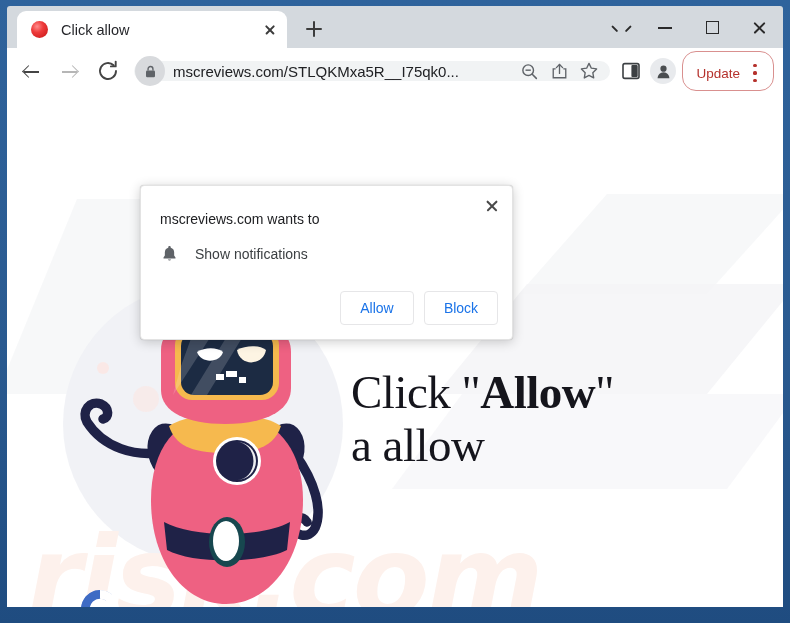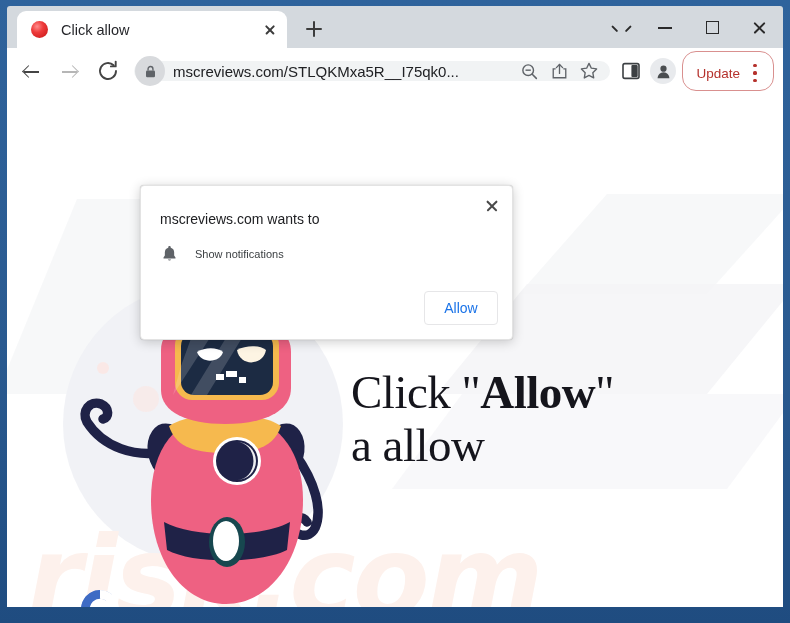--- a/index.html
+++ b/index.html
@@ -251,21 +251,21 @@
   #perm-close::before { transform: rotate(45deg); }
   #perm-close::after  { transform: rotate(-45deg); }
   #perm-title {
     position:absolute; left: 19px; top: 25px;
     font-size: 14px; color: #202124;
   }
   #perm-row {
     position:absolute; left: 19px; top: 58px;
     display:flex; align-items:center;
   }
-  #perm-row-label { font-size: 11px; color: #3c4043; margin-left: 16px; }
+  #perm-row-label { font-size: 14px; color: #3c4043; margin-left: 16px; }
   #perm-actions {
     position:absolute; right: 14px; bottom: 14px;
     display: flex; gap: 10px;
   }
   .perm-btn {
     height: 34px;
     min-width: 74px;
     border: 1px solid #e6e6e8;
     border-radius: 4px;
     background: #fff;
@@ -474,17 +474,18 @@
       <div id="perm-row">
         <svg width="19" height="19" viewBox="0 0 20 20">
           <path d="M10 2.1c-.8 0-1.3.6-1.3 1.3v.5A5 5 0 0 0 5.1 8.6v3.6l-1.4 2.1v.9h12.6v-.9l-1.4-2.1V8.6a5 5 0 0 0-3.6-4.7v-.5c0-.7-.6-1.3-1.3-1.3z" fill="#5f6368"></path>
           <path d="M8.3 16.2a1.8 1.8 0 0 0 3.4 0z" fill="#5f6368"></path>
         </svg>
         <span id="perm-row-label">Show notifications</span>
       </div>
 
       <div id="perm-actions">
         <div class="perm-btn">Allow</div>
+        <div class="perm-btn">Block</div>
       </div>
     </div>
 
   </div>
 </div>
 
 </body></html>

